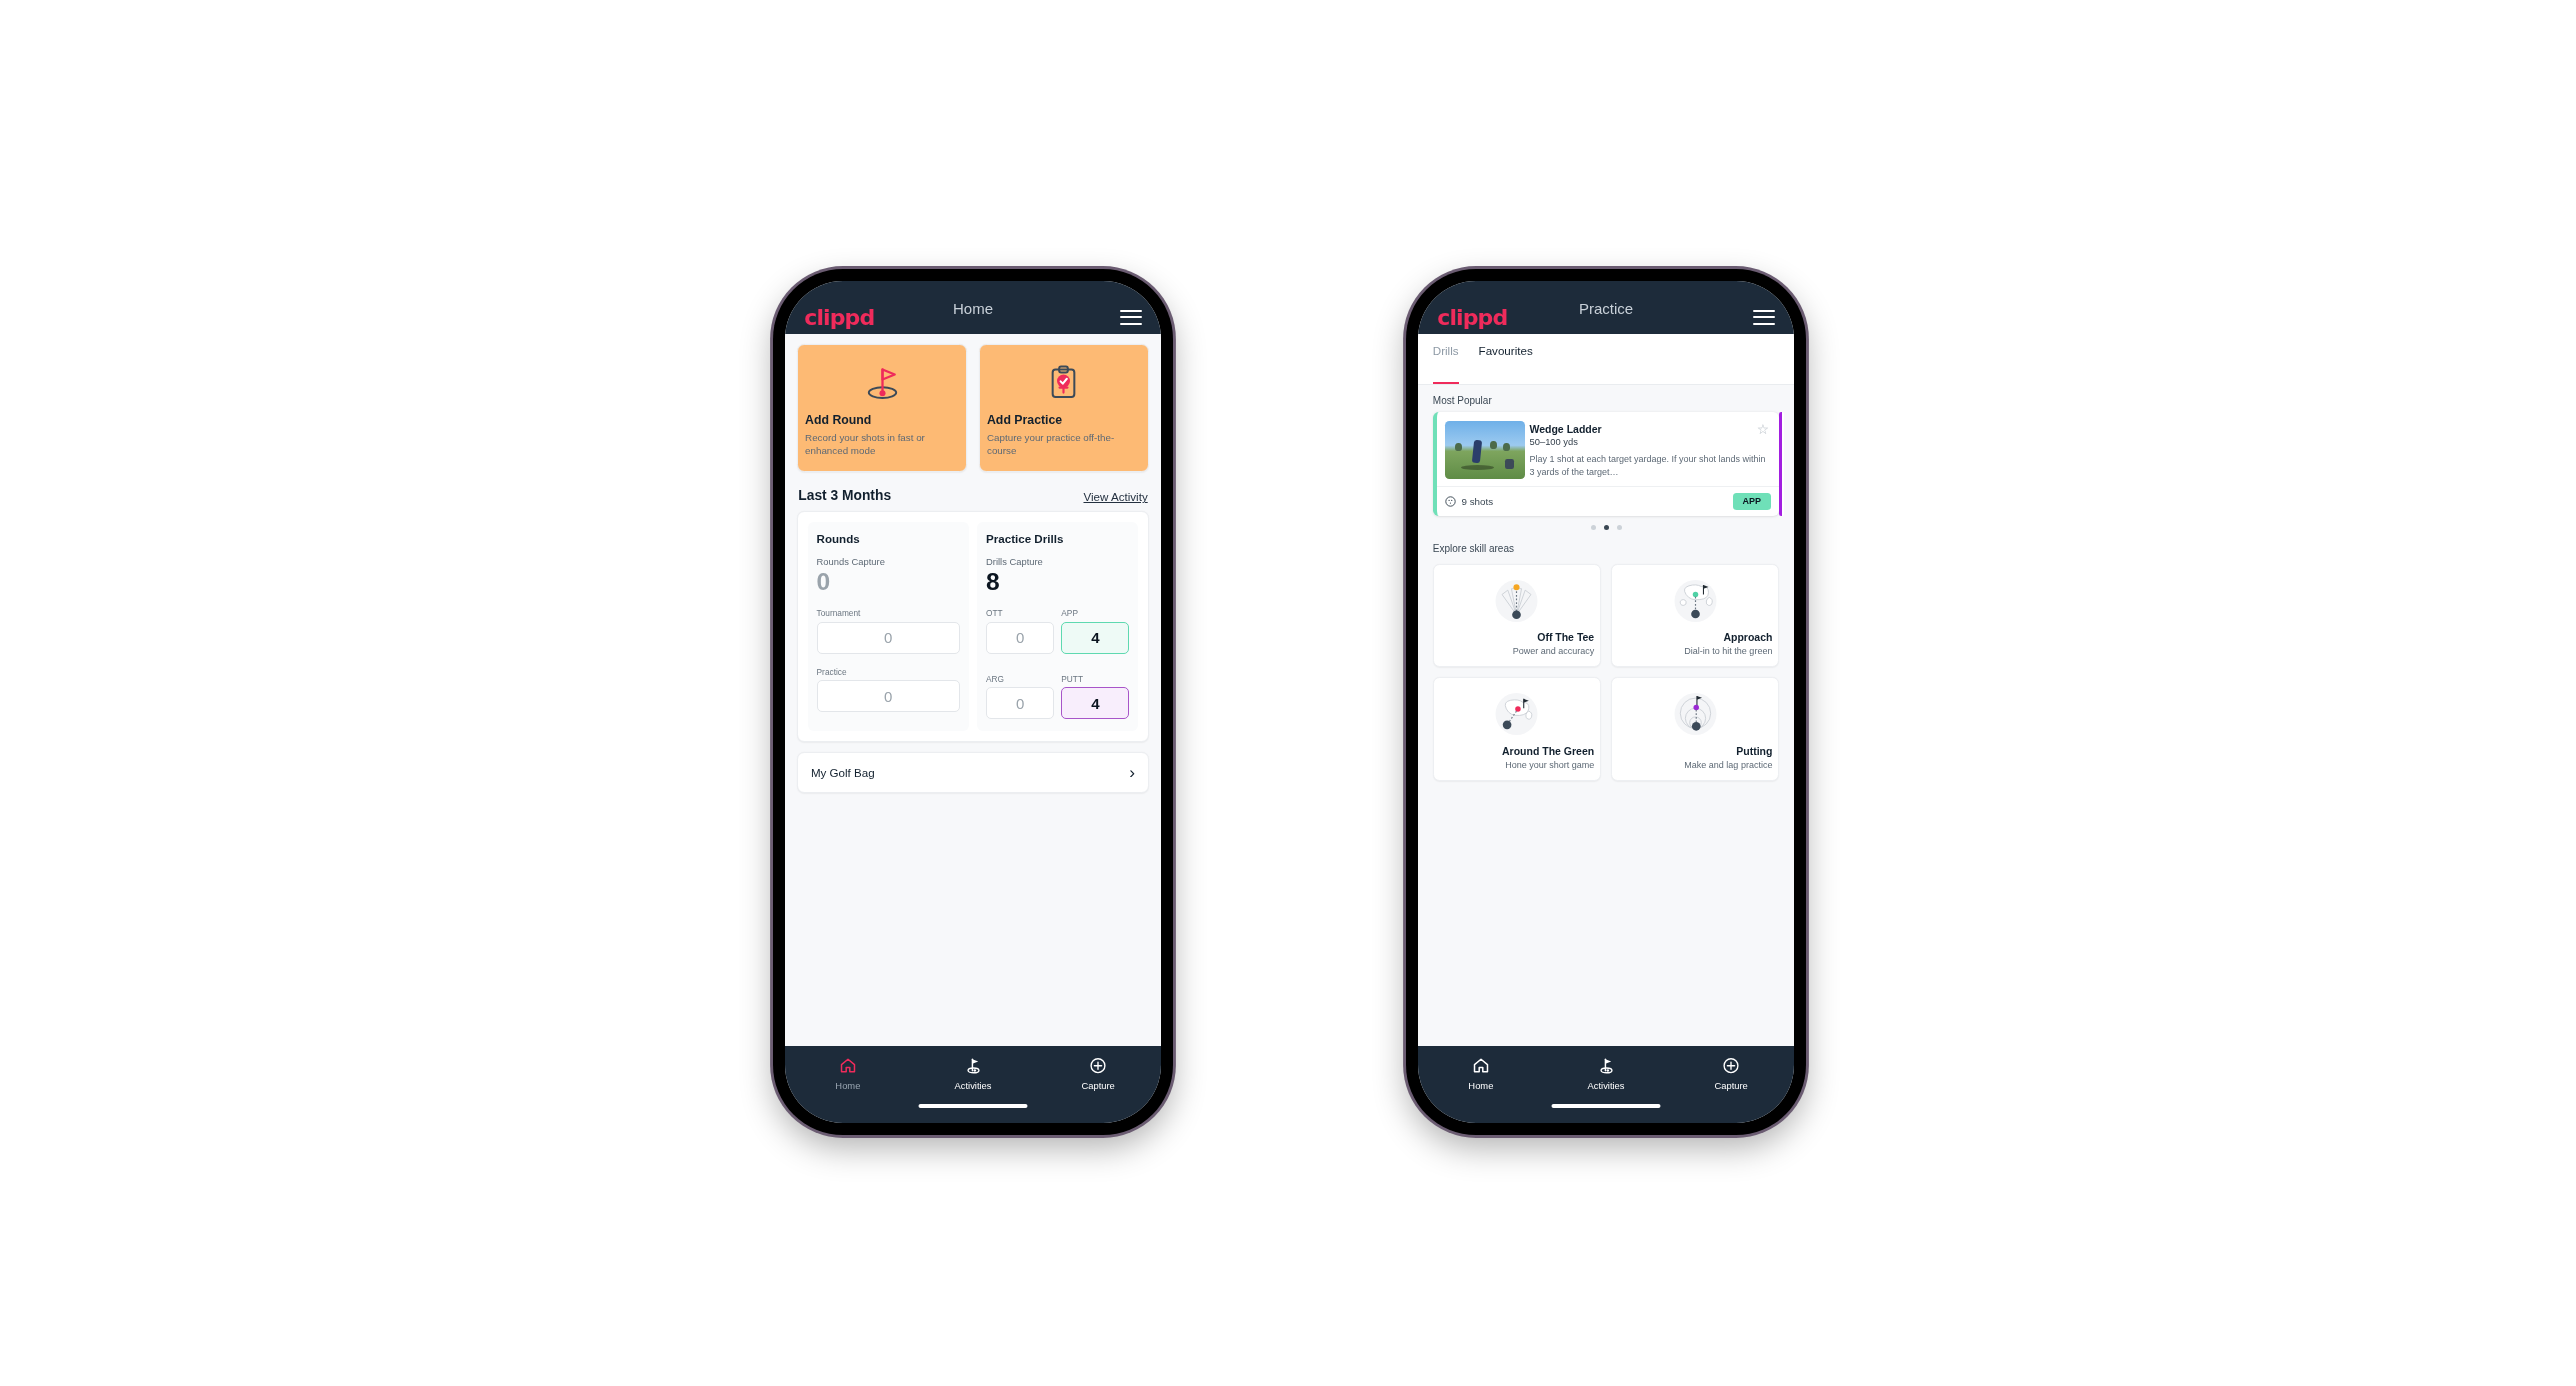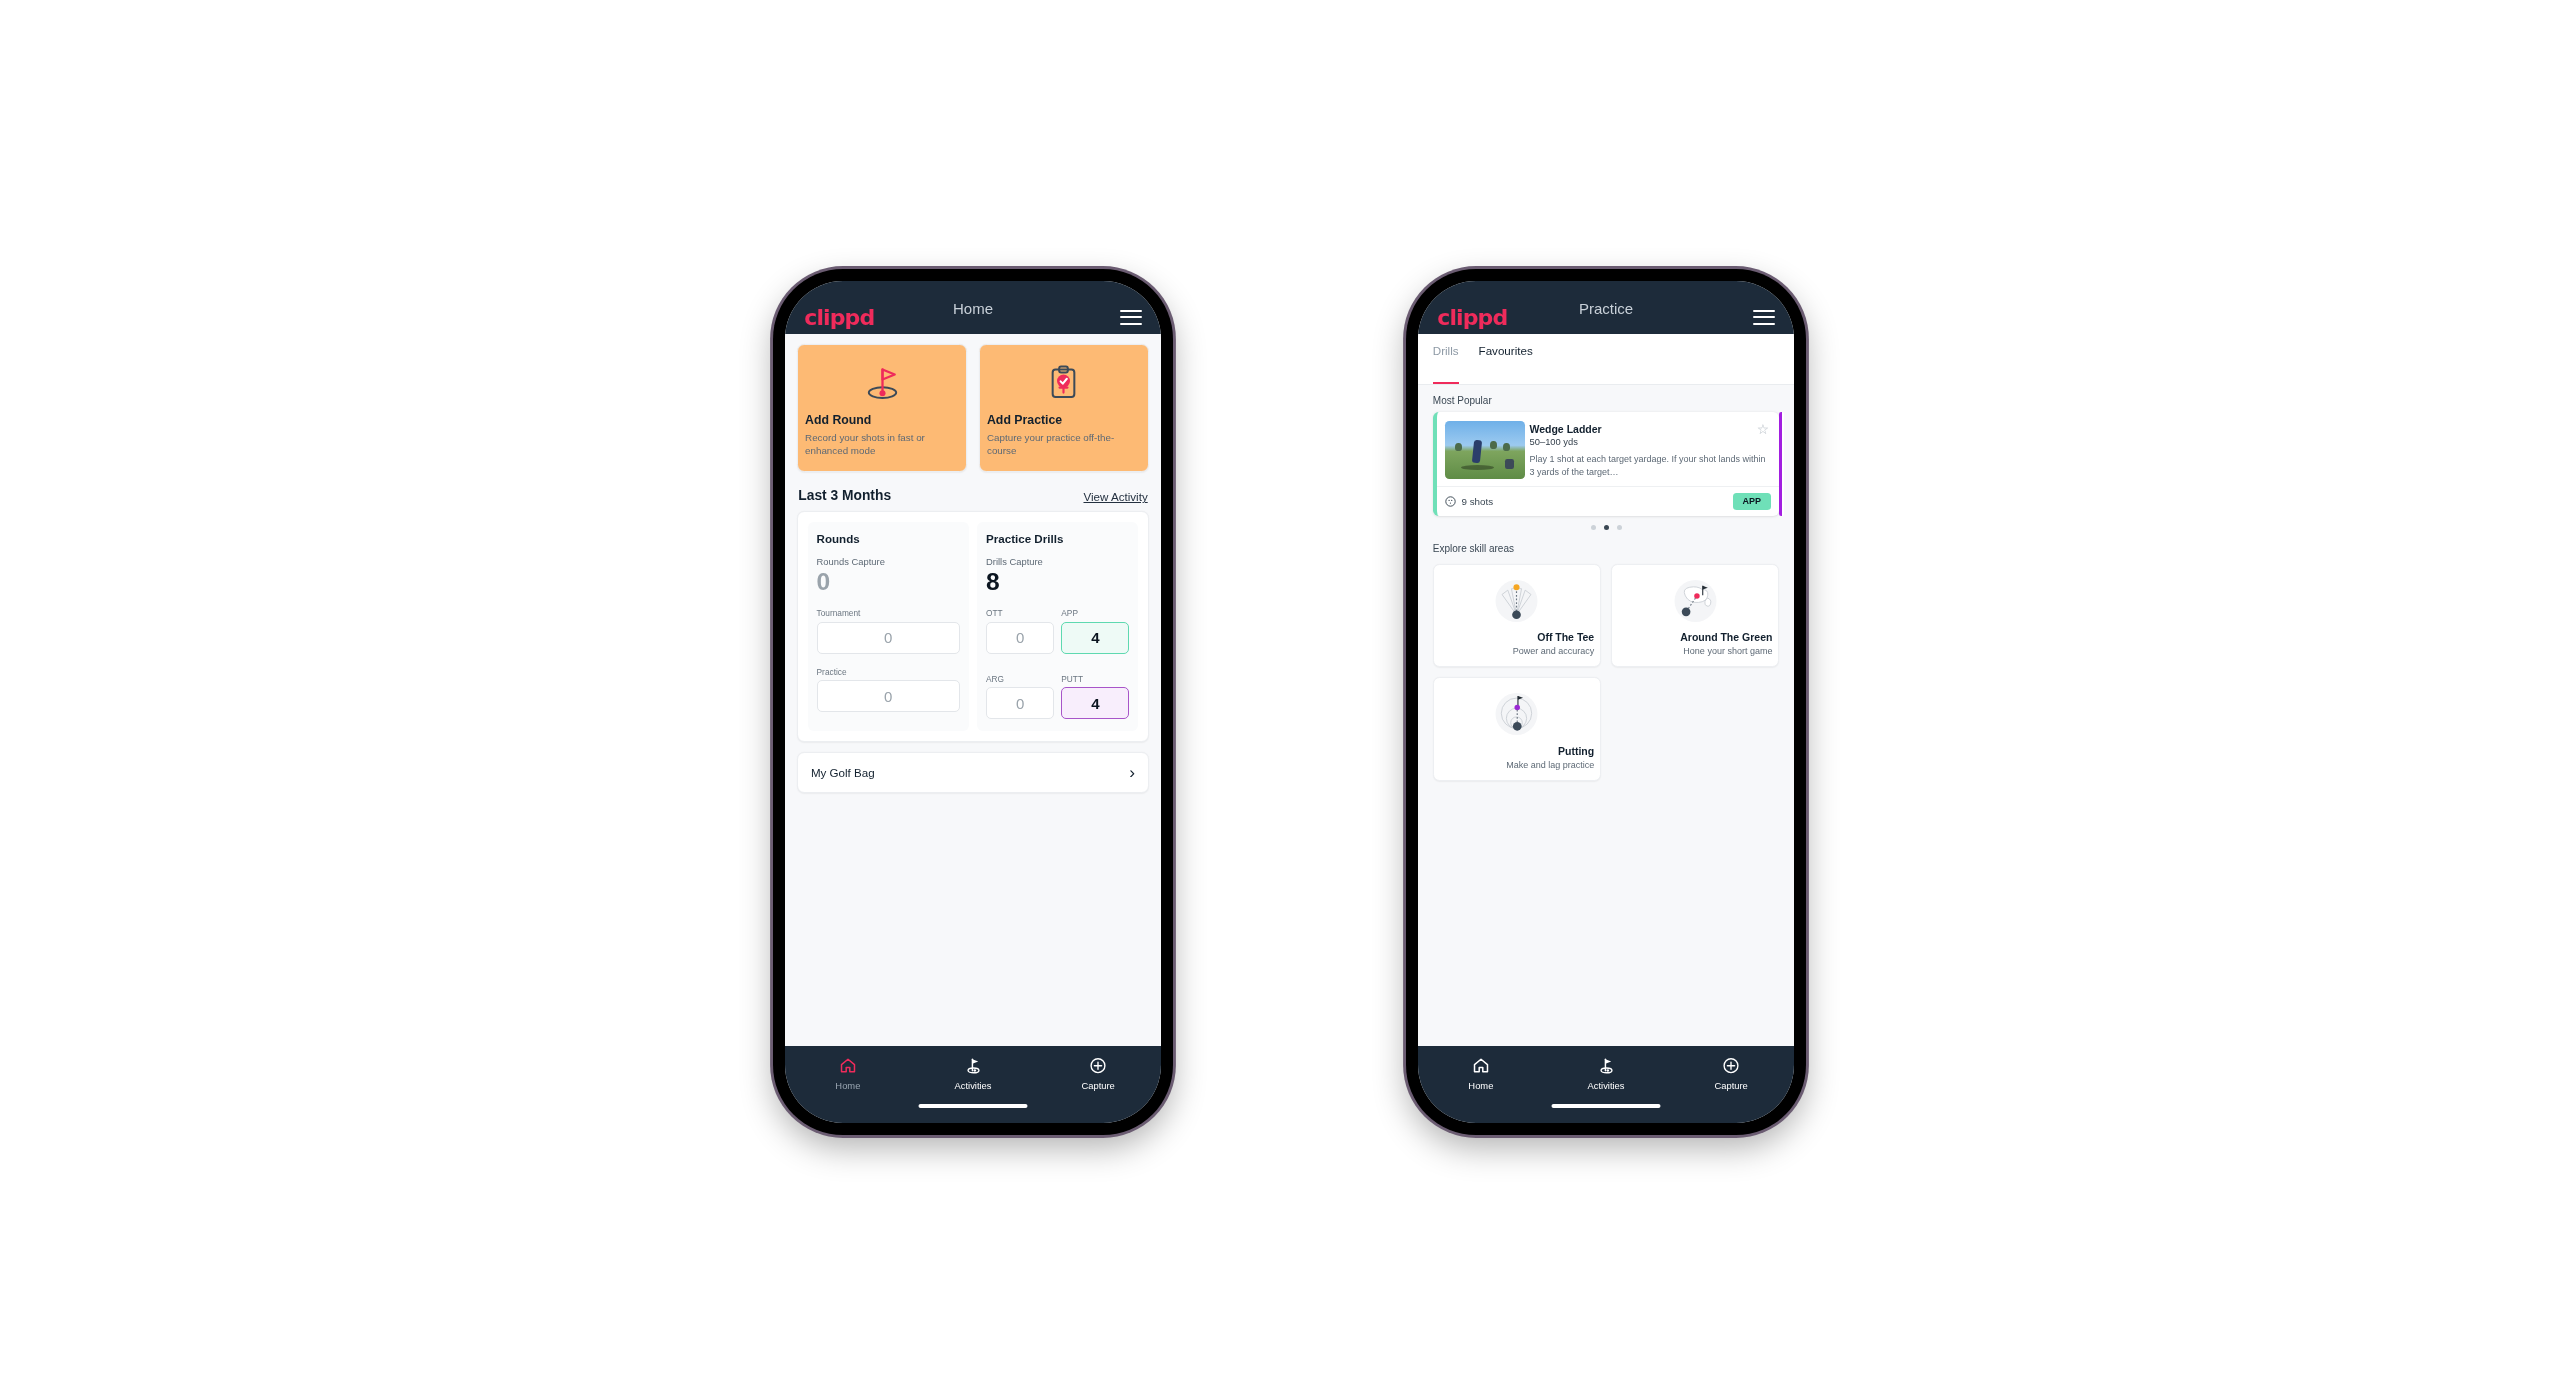--- a/index.html
+++ b/index.html
@@ -403,20 +403,37 @@
                 <path d="M38 52 L50 18 L58 24 Z" fill="none" stroke="#c9cdd3" stroke-width="1.2"></path>
                 <line x1="38" y1="52" x2="38" y2="15" stroke="#6b7681" stroke-width="1.6" stroke-dasharray="2.4 2.6"></line>
                 <circle cx="38" cy="14" r="4.2" fill="#f5a623"></circle>
                 <circle cx="38" cy="52" r="6" fill="#3c4a58"></circle>
               </svg>
             </div>
             <div class="skill-name">Off The Tee</div>
             <div class="skill-sub">Power and accuracy</div>
           </div>
 
+          <div class="skill-card">
+            <div class="skill-ico">
+              <svg width="55" height="48" viewBox="0 0 76 66">
+                <circle cx="38" cy="33" r="29" fill="#f4f5f7"></circle>
+                <path d="M25 24 q-6 -9 4 -12 q10 -3 17 1 q10 -1 10 8 q0 9 -12 10 q-13 2 -19 -7 Z" fill="#fff" stroke="#c9cdd3" stroke-width="1.2"></path>
+                <path d="M21 31 q-5 1 -4 5 q1 4 5 3 q4 -1 3 -5 q-1 -3 -4 -3 Z" fill="#fff" stroke="#c9cdd3" stroke-width="1.2"></path>
+                <path d="M57 28 q5 2 4 7 q-1 5 -5 4 q-4 -1 -3 -6 q1 -4 4 -5 Z" fill="#fff" stroke="#c9cdd3" stroke-width="1.2"></path>
+                <line x1="49" y1="11" x2="49" y2="24" stroke="#222b33" stroke-width="1.5"></line>
+                <path d="M49 11 L56 13.6 L49 16.2 Z" fill="#222b33"></path>
+                <circle cx="38" cy="24" r="3.8" fill="#4fd1a5"></circle>
+                <line x1="38" y1="27" x2="38" y2="48" stroke="#6b7681" stroke-width="1.6" stroke-dasharray="2.4 2.6"></line>
+                <circle cx="38" cy="51" r="6" fill="#3c4a58"></circle>
+              </svg>
+            </div>
+            <div class="skill-name">Approach</div>
+            <div class="skill-sub">Dial-in to hit the green</div>
+          </div>
 
           <div class="skill-card">
             <div class="skill-ico">
               <svg width="55" height="48" viewBox="0 0 76 66">
                 <circle cx="38" cy="33" r="29" fill="#f4f5f7"></circle>
                 <path d="M24 26 q-5 -10 6 -12 q11 -2 17 3 q9 0 8 8 q-1 9 -13 10 q-13 1 -18 -9 Z" fill="#fff" stroke="#c9cdd3" stroke-width="1.2"></path>
                 <path d="M55 29 q5 2 4 7 q-1 5 -5 4 q-4 -1 -3 -6 q1 -4 4 -5 Z" fill="#fff" stroke="#c9cdd3" stroke-width="1.2"></path>
                 <line x1="48" y1="12" x2="48" y2="25" stroke="#222b33" stroke-width="1.5"></line>
                 <path d="M48 12 L55 14.6 L48 17.2 Z" fill="#222b33"></path>
                 <circle cx="40" cy="26" r="3.8" fill="#ef2b5b"></circle>

